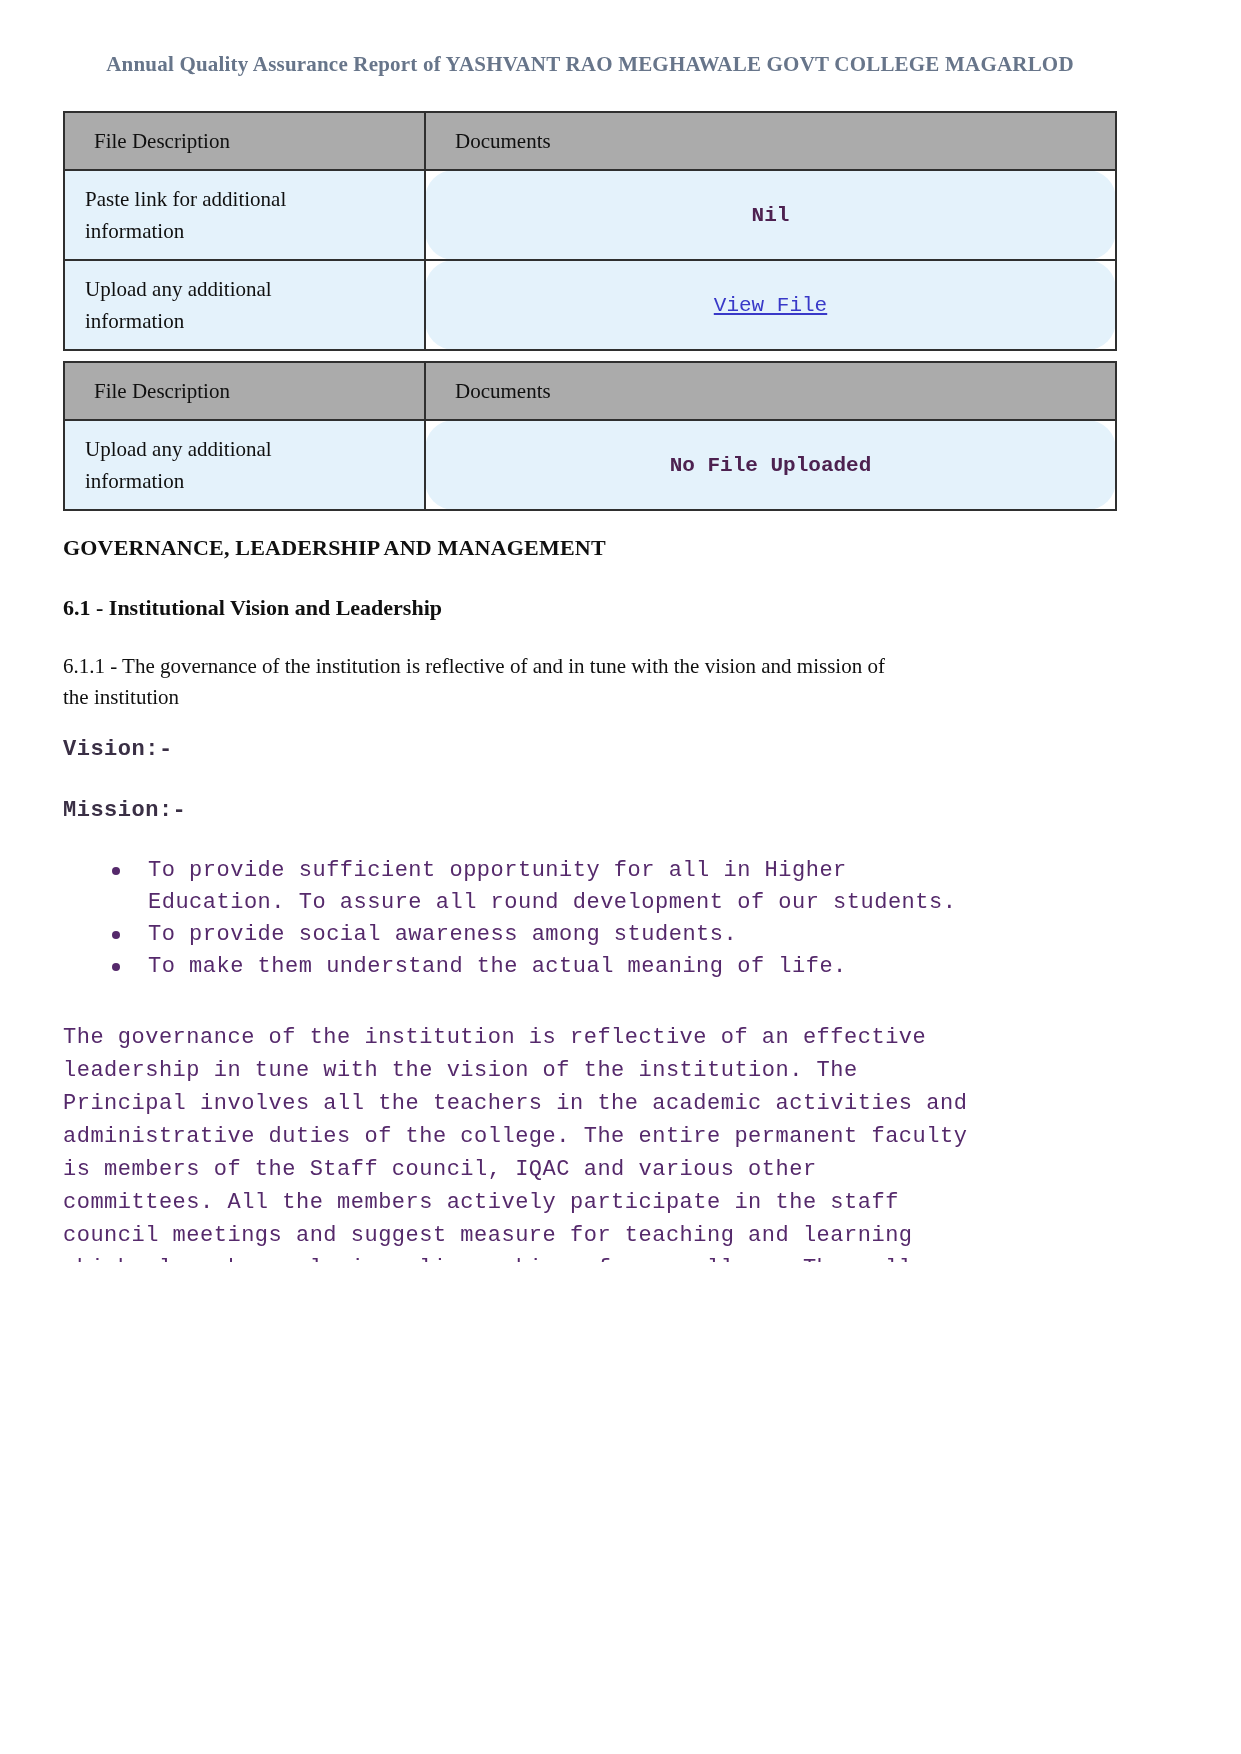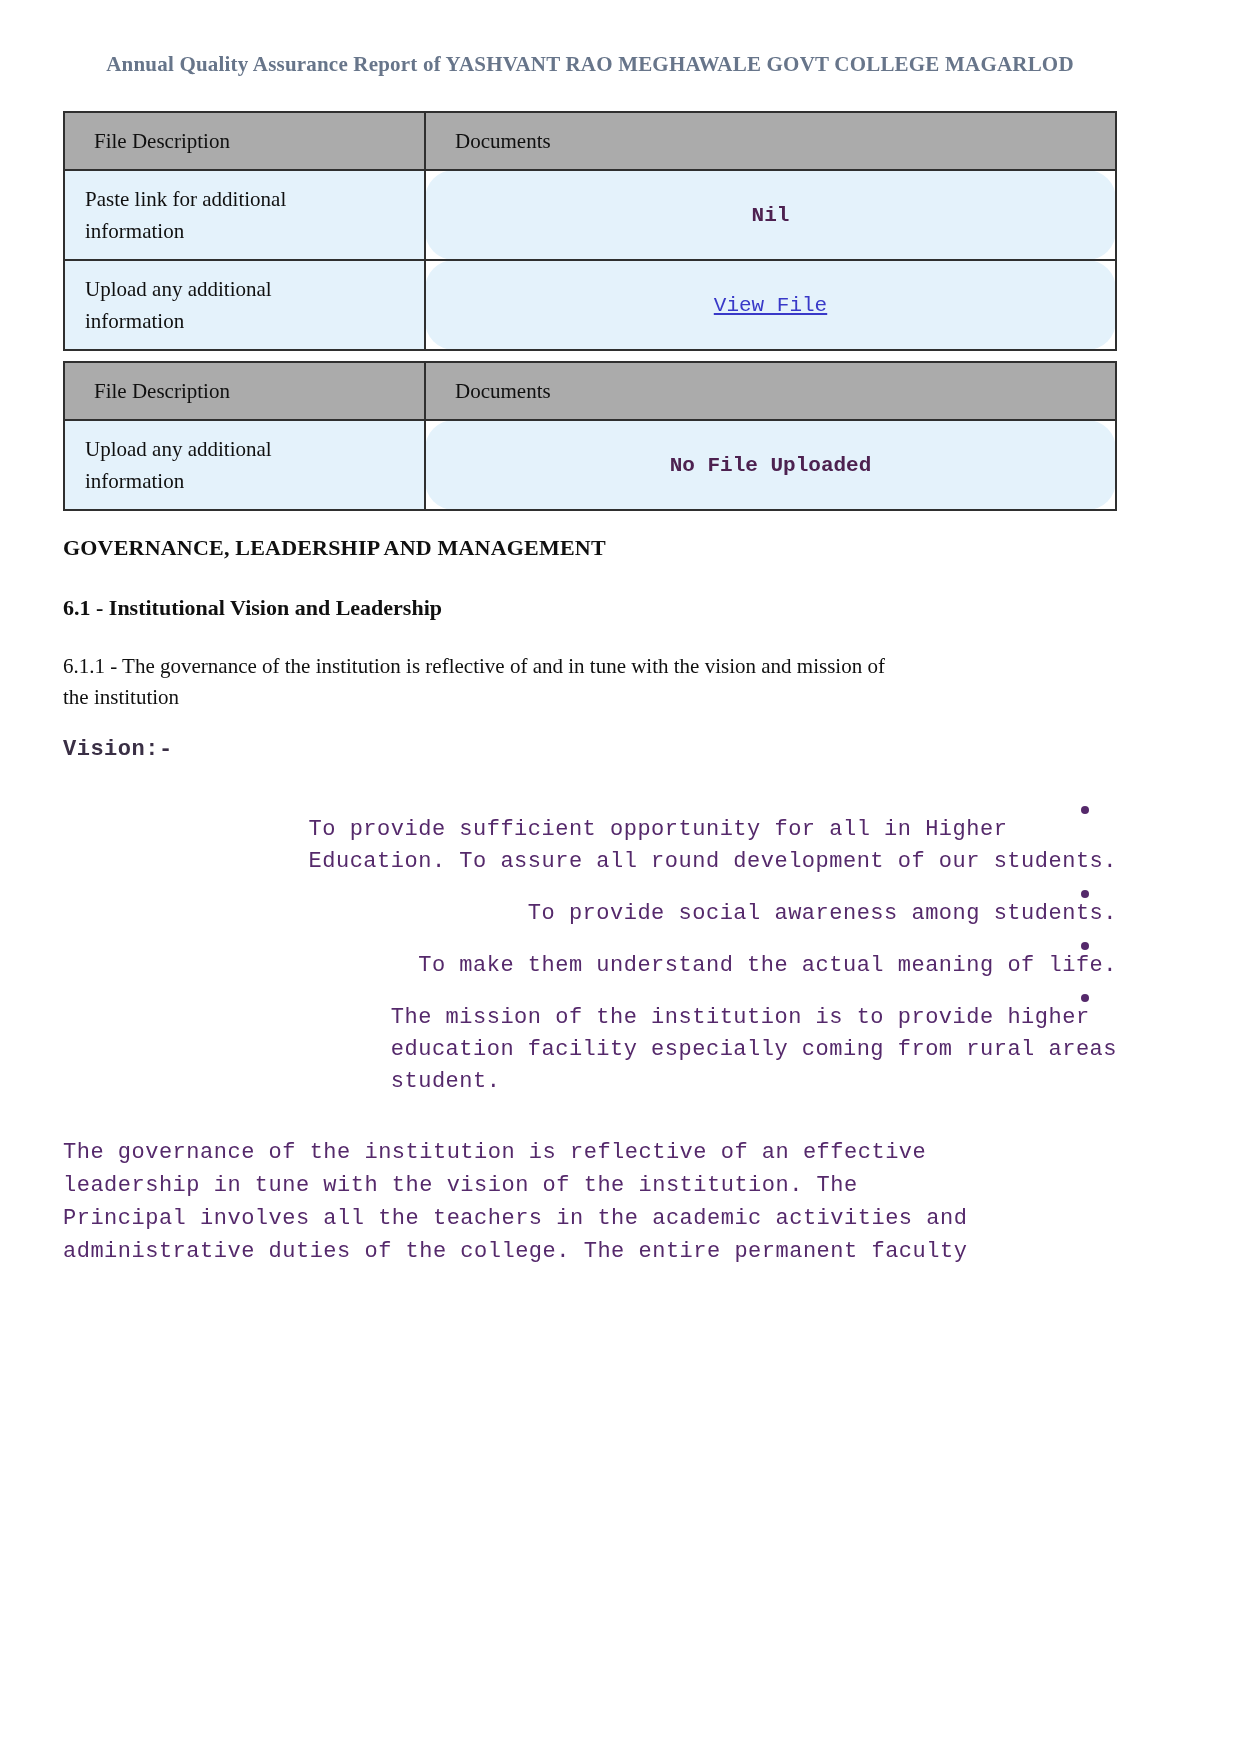--- a/index.html
+++ b/index.html
@@ -107,21 +107,21 @@
   }
   .p-vision { margin-top: 32px; }
   .p-mission-label { margin-top: 36px; }
   .mono-body {
     font-size: 22px;
     line-height: 33px;
     color: var(--mono-purple, #55296b);
     white-space: pre-wrap;
   }
   .bullets { margin: 32px 0 0 0; padding: 0; list-style: none; }
-  .bullets li { display: flex; align-items: flex-end; flex-direction: column; }
+  .bullets li { display: flex; align-items: flex-start; }
   .bullet-dot {
     flex: 0 0 auto;
     width: 8px; height: 8px;
     border-radius: 50%;
     background: var(--mono-purple, #55296b);
     margin: 12px 28px 0 49px;
   }
   .bullet-text {
     font-size: 22px;
     line-height: 32px;
@@ -197,41 +197,36 @@
     <div class="h-main">GOVERNANCE, LEADERSHIP AND MANAGEMENT</div>
 
     <div class="h-sub">6.1 - Institutional Vision and Leadership</div>
 
     <div class="p-serif">6.1.1 - The governance of the institution is reflective of and in tune with the vision and mission of
 the institution</div>
 
     <div class="mono mono-label p-vision-label">Vision:-</div>
 
 
+    <div class="mono mono-label p-mission-label">Mission:-</div>
 
     <ul class="bullets">
       <li>
         <span class="bullet-dot"></span>
         <span class="mono bullet-text">To provide sufficient opportunity for all in Higher
 Education. To assure all round development of our students.</span>
       </li>
       <li>
         <span class="bullet-dot"></span>
         <span class="mono bullet-text">To provide social awareness among students.</span>
       </li>
       <li>
         <span class="bullet-dot"></span>
         <span class="mono bullet-text">To make them understand the actual meaning of life.</span>
       </li>
-      <li>
-        <span class="bullet-dot"></span>
-        <span class="mono bullet-text">The mission of the institution is to provide higher
-education facility especially coming from rural areas
-student.</span>
-      </li>
     </ul>
 
     <div class="mono mono-body p-final">The governance of the institution is reflective of an effective
 leadership in tune with the vision of the institution. The
 Principal involves all the teachers in the academic activities and
 administrative duties of the college. The entire permanent faculty
 is members of the Staff council, IQAC and various other
 committees. All the members actively participate in the staff
 council meetings and suggest measure for teaching and learning
 which plays key role in policy making of our college. The college</div>

